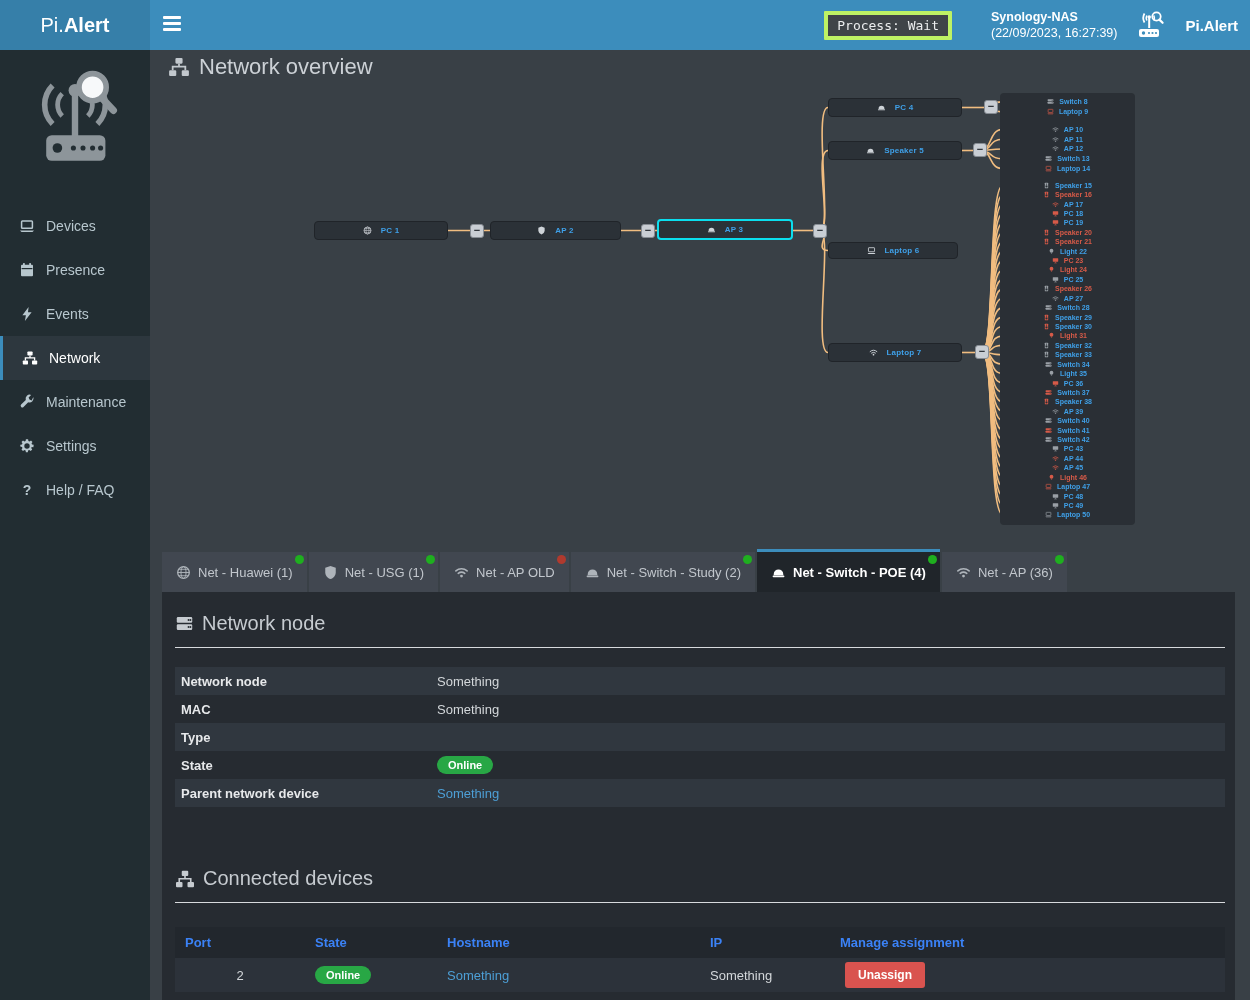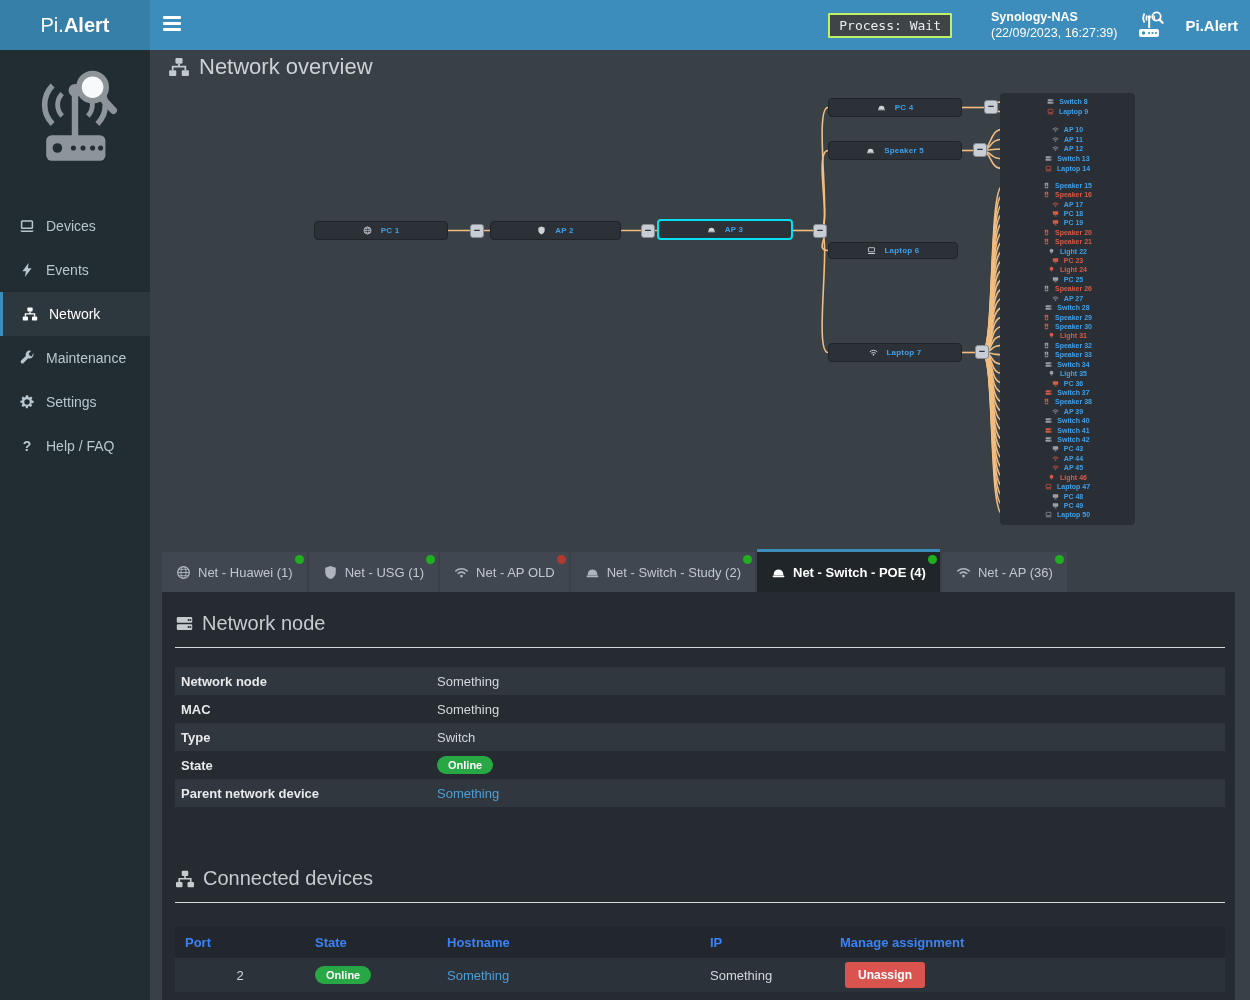--- a/index.html
+++ b/index.html
@@ -9,21 +9,21 @@
 
   
   .topbar { position:absolute; top:0; left:0; width:1250px; height:50px; background:#3c8dbc; z-index:10; }
   .brand { position:absolute; left:0; top:0; width:150px; height:50px; background:#367fa9; color:#fff;
            display:flex; align-items:center; justify-content:center; font-size:20px; }
   .brand b { font-weight:700; }
   .hamburger { position:absolute; left:163px; top:16px; width:20px; height:18px; cursor:pointer; }
   .hamburger span { display:block; width:18px; height:2.5px; background:#fff; margin:0 0 3.5px 0; border-radius:1px; }
   .topbar-right { position:absolute; right:12px; top:0; height:50px; display:flex; align-items:center; gap:19px; color:#fff; }
   .process-badge { font-family:"DejaVu Sans Mono","Liberation Mono",monospace; font-size:13px; color:#eceeef;
-                   background:#3f4448; border:2px solid #bef264; border-radius:1px; padding:3px 9px; }
+                   background:#3f4448; border:4px solid #bef264; border-radius:1px; padding:3px 9px; }
   .hostblock { text-align:left; line-height:16px; font-size:12.5px;margin-left:20px; }
   .hostblock .h1 { font-weight:700; }
   .appname { font-size:15px; font-weight:700; }
   .hdr-logo svg { display:block; }
 
   
   .sidebar { position:absolute; left:0; top:50px; width:150px; height:950px; background:#222d32; z-index:9; }
   .side-logo { margin:16px auto 0; width:96px; height:116px; }
   .menu { margin-top:22px; }
   .menu-item { height:44px; display:flex; align-items:center; padding-left:18px; gap:10px;
@@ -151,20 +151,31 @@
     </div>
     <nav class="menu" id="sidebar-menu">
         <div class="menu-item">
           <span class="mi-icon" style="display: flex;">
             <svg width="16" height="16" viewBox="0 0 16 16" fill="currentColor">
               <rect x="2.6" y="3" width="10.8" height="7.2" rx="0.8" fill="none" stroke="currentColor" stroke-width="1.5"></rect>
               <path d="M1 12.4h14L13.5 14h-11z"></path>
             </svg>
           </span>
           <span>Devices</span>
+        </div>
+        <div class="menu-item">
+          <span class="mi-icon" style="display: flex;">
+            <svg width="16" height="16" viewBox="0 0 16 16" fill="currentColor">
+              <rect x="2" y="2.8" width="12" height="11.4" rx="1"></rect>
+              <rect x="4" y="1" width="1.8" height="3.2" rx="0.6"></rect>
+              <rect x="10.2" y="1" width="1.8" height="3.2" rx="0.6"></rect>
+              <rect x="2.6" y="6" width="10.8" height="1.2" fill="#222d32"></rect>
+            </svg>
+          </span>
+          <span>Presence</span>
         </div>
         <div class="menu-item">
           <span class="mi-icon" style="display: flex;">
             <svg width="16" height="16" viewBox="0 0 16 16" fill="currentColor">
               <path d="M9.6 1 3.4 9.2h3.5L5.9 15l6.7-8.8H9z"></path>
             </svg>
           </span>
           <span>Events</span>
         </div>
         <div class="menu-item active">
@@ -885,21 +896,20 @@
           <div class="kvrow">
             <div class="kvlabel">Network node</div>
             <div class="kvvalue">Something</div>
           </div>
           <div class="kvrow">
             <div class="kvlabel">MAC</div>
             <div class="kvvalue">Something</div>
           </div>
           <div class="kvrow">
             <div class="kvlabel">Type</div>
-            <div class="kvvalue">Switch</div>
           </div>
           <div class="kvrow">
             <div class="kvlabel">State</div>
             <div class="kvvalue"><span class="badge-online">Online</span></div>
           </div>
           <div class="kvrow">
             <div class="kvlabel">Parent network device</div>
             <div class="kvvalue"><a class="link">Something</a></div>
           </div>
         </div>

